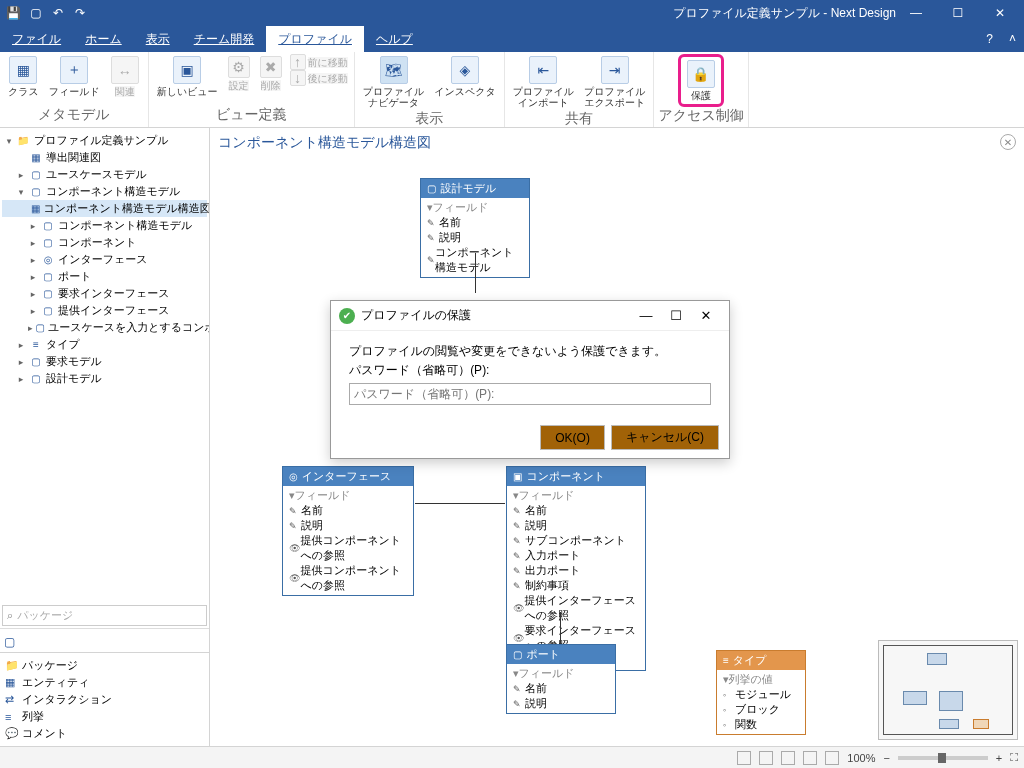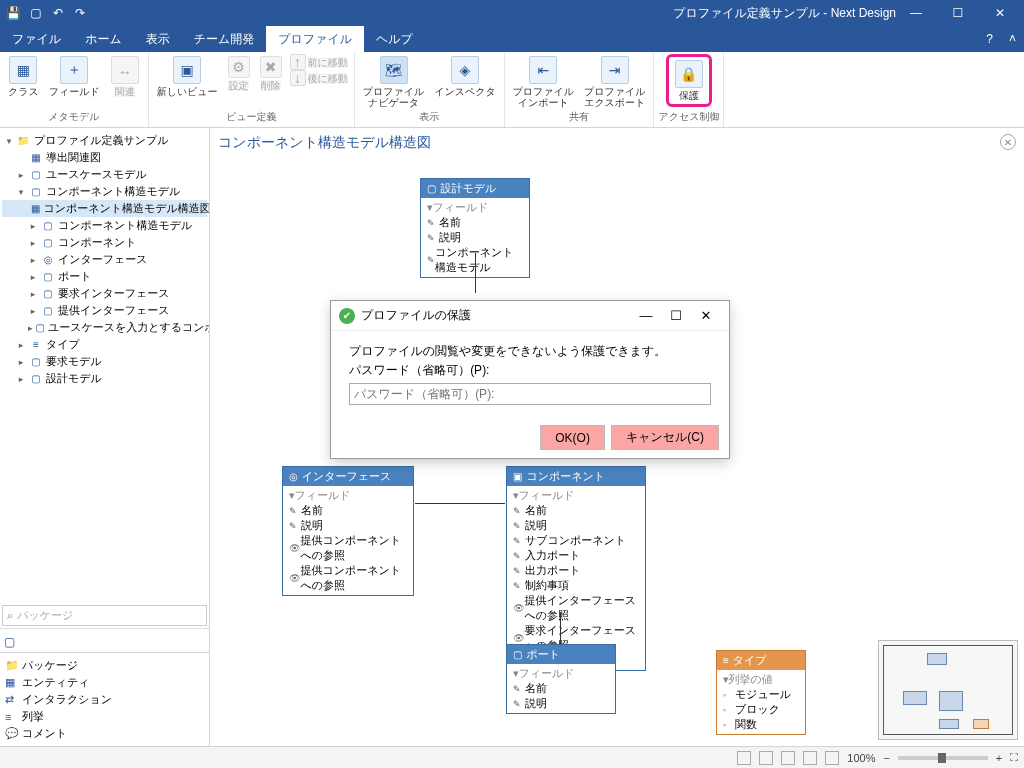--- a/index.html
+++ b/index.html
@@ -8,30 +8,30 @@
 
 .title-bar { height: 26px; background: #2a579a; color: #fff; display: flex; align-items: center; padding: 0 4px; }
 .title-bar .qat { display: flex; gap: 2px; }
 .title-bar .qat span { width: 20px; height: 20px; display: inline-flex; align-items: center; justify-content: center; font-size: 12px; }
 .title-bar .title { flex: 1; text-align: right; font-size: 12px; }
 .title-bar .win-ctrl { display: flex; gap: 2px; }
 .title-bar .win-ctrl span { width: 40px; height: 20px; display: inline-flex; align-items: center; justify-content: center; font-size: 12px; }
 
 
 .menu-row { height: 26px; background: #2a579a; color: #fff; display: flex; align-items: stretch; }
-.menu-row .tab { padding: 0 12px; display: flex; align-items: center; font-size: 12px; cursor: pointer; }
+.menu-row .tab { padding: 0 12px; display: flex; align-items: center; font-size: 12px; cursor: pointer; text-decoration: underline; }
 .menu-row .tab.active { background: #fff; color: #2a579a; }
 .menu-row .spacer { flex: 1; }
 .menu-row .right-ic { padding: 0 8px; display: flex; align-items: center; }
 
 
 .ribbon { height: 76px; background: #fff; border-bottom: 1px solid #d4d4d4; display: flex; }
 .ribbon .group { border-right: 1px solid #e6e6e6; padding: 2px 4px; display: flex; flex-direction: column; align-items: center; justify-content: space-between; }
 .ribbon .group .btns { display: flex; gap: 2px; align-items: flex-start; }
-.ribbon .group .label { font-size: 10px; color: #666; padding-bottom: 1px; }
+.ribbon .group .label { font-size: 14px; color: #666; padding-bottom: 1px; }
 .rbtn { display: flex; flex-direction: column; align-items: center; justify-content: flex-start; padding: 2px 4px; cursor: pointer; min-width: 38px; }
 .rbtn .ic { width: 28px; height: 28px; background: #eaf2fb; border: 1px solid #b8cde6; border-radius: 2px; display: flex; align-items: center; justify-content: center; font-size: 14px; color: #2a579a; }
 .rbtn .lbl { font-size: 10px; text-align: center; line-height: 1.1; margin-top: 2px; color: #333; }
 .rbtn.disabled .lbl, .rbtn.disabled .ic { color: #aaa; border-color: #ddd; background: #f5f5f5; }
 .rbtn.active .ic { background: #cfe2f3; }
 .ribbon .mini { min-width: auto; }
 .ribbon .mini .ic { width: 22px; height: 22px; }
 .highlight-box { border: 3px solid #e91e8c; border-radius: 6px; padding: 1px; }
 
 
@@ -68,21 +68,21 @@
 
 
 .dialog { position: absolute; background: #fff; border: 1px solid #999; box-shadow: 0 4px 12px rgba(0,0,0,.2); }
 .dialog .dlg-title { background: #fff; display: flex; align-items: center; padding: 6px 8px; border-bottom: 1px solid #eee; }
 .dialog .dlg-title .dic { width: 16px; height: 16px; background: #4caf50; border-radius: 50%; color: #fff; display: flex; align-items: center; justify-content: center; font-size: 10px; margin-right: 6px; }
 .dialog .dlg-title .spacer { flex: 1; }
 .dialog .dlg-title .wbtn { width: 30px; text-align: center; font-size: 13px; cursor: pointer; }
 .dialog .dlg-body { padding: 12px 18px; font-size: 12px; }
 .dialog .dlg-body input { width: 100%; border: 1px solid #aaa; padding: 3px 4px; margin-top: 4px; font-size: 12px; }
 .dialog .dlg-foot { padding: 8px 10px; display: flex; justify-content: flex-end; gap: 6px; }
-.dialog .dlg-foot button { padding: 3px 14px; font-size: 12px; background: #fca5a5; border: 1px solid #bbb; cursor: pointer; }
+.dialog .dlg-foot button { padding: 3px 14px; font-size: 12px; background: #a16207; border: 1px solid #bbb; cursor: pointer; }
 
 
 .minimap { position: absolute; right: 6px; bottom: 6px; width: 140px; height: 100px; border: 1px solid #bbb; background: #f7f7f7; }
 .minimap .mm-box { position: absolute; background: #c8d8ea; border: 1px solid #6a8aad; }
 .minimap .mm-view { position: absolute; border: 1px solid #555; }
 
 
 .statusbar { height: 22px; background: #f4f4f4; border-top: 1px solid #d4d4d4; display: flex; align-items: center; justify-content: flex-end; padding: 0 6px; font-size: 11px; color: #444; gap: 8px; }
 .statusbar .zoom-slider { width: 90px; height: 4px; background: #ccc; position: relative; }
 .statusbar .zoom-slider .thumb { position: absolute; top: -3px; left: 40px; width: 8px; height: 10px; background: #666; }

